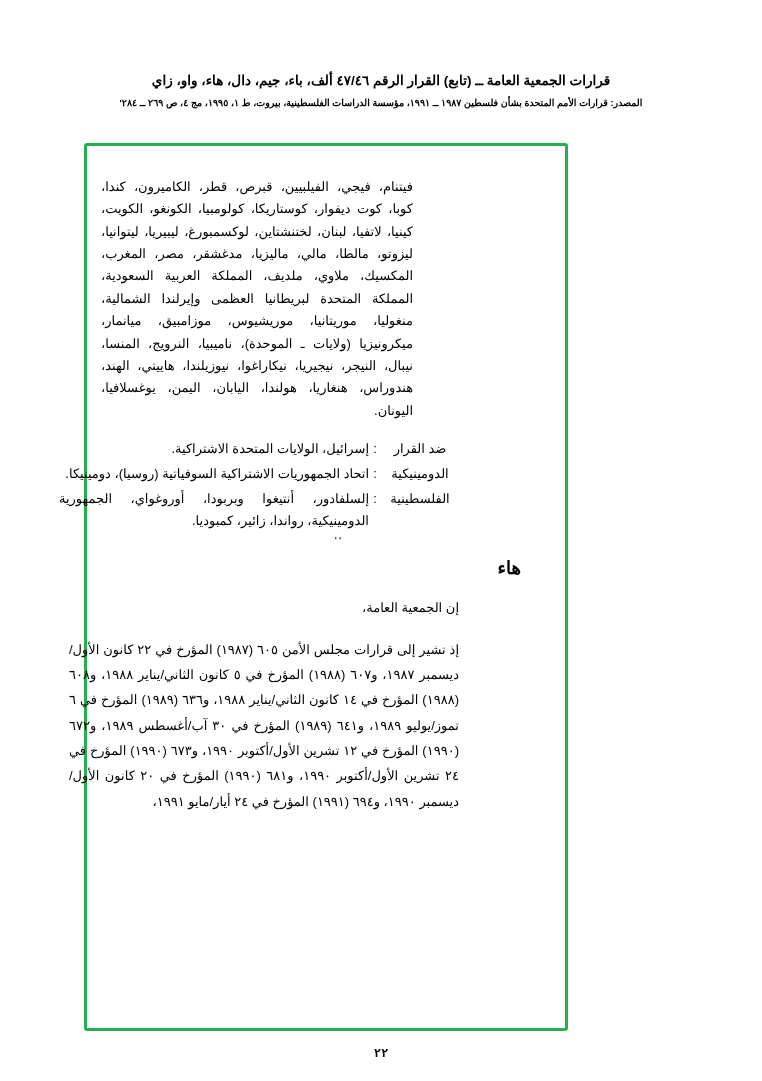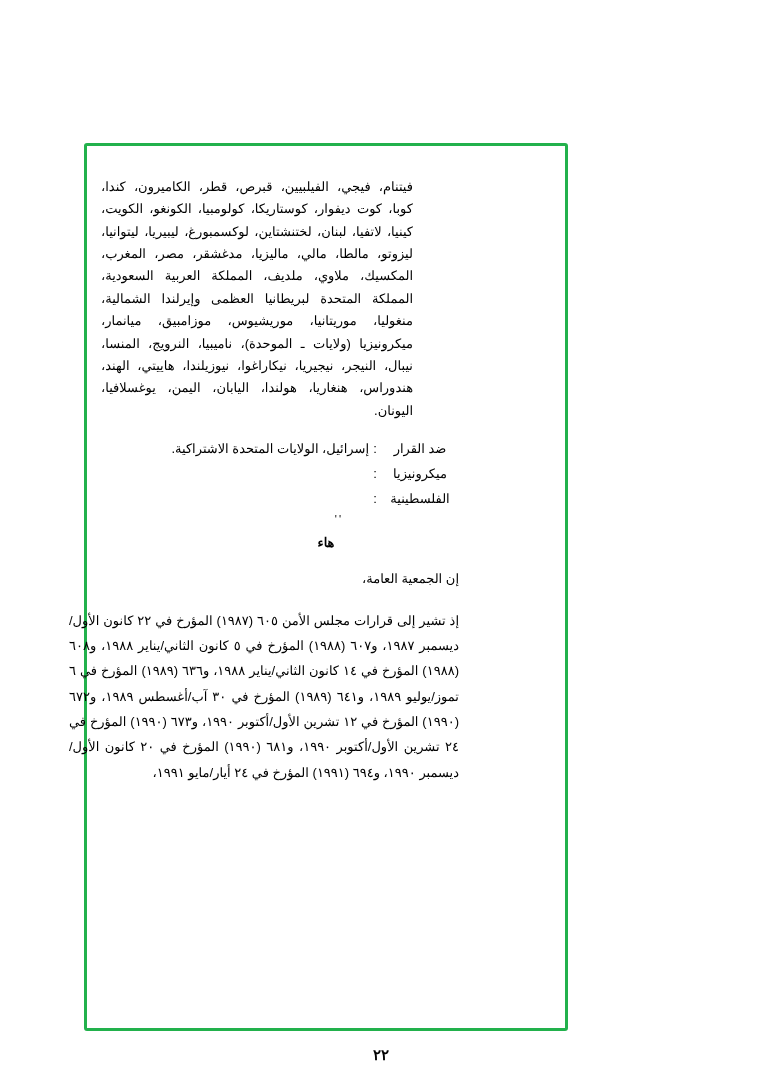--- a/index.html
+++ b/index.html
@@ -92,22 +92,22 @@
     flex: 1 1 auto;
     text-align: justify;
   }
   .tiny-mark {
     margin-top: 2px;
     margin-right: 178px;
     font-size: 11px;
     letter-spacing: 2px;
   }
   .section-letter {
-    text-align: center;
-    font-size: 13px;
+    text-align: right;
+    font-size: 18px;
     font-weight: bold;
     margin-top: 10px;
     margin-bottom: 14px;
   }
   .body-block {
     margin-right: 62px;
     width: 390px;
     font-size: 13px;
     line-height: 1.95;
     text-align: justify;
@@ -120,51 +120,58 @@
   }
   .bold-start {
     font-weight: bold;
   }
   .page-number {
     position: absolute;
     left: 0;
     right: 0;
     top: 1046px;
     text-align: center;
-    font-size: 15px;
+    font-size: 12px;
     font-weight: bold;
+    font-family: Liberation Mono, monospace;
   }
 </style>
 </head>
 <body>
 
 <div class="page">
 
+  <div class="header">
+    <div class="header-title">قرارات الجمعية العامة ــ (تابع) القرار الرقم ٤٧/٤٦ ألف، باء، جيم، دال، هاء، واو، زاي</div>
+    <div class="header-source">المصدر: قرارات الأمم المتحدة بشأن فلسطين ١٩٨٧ ــ ١٩٩١، مؤسسة الدراسات الفلسطينية، بيروت، ط ١، ١٩٩٥، مج ٤، ص ٢٦٩ ــ ٢٨٤'</div>
+  </div>
 
   <div class="frame">
     <div class="frame-inner">
 
       <div class="country-block">فيتنام، فيجي، الفيلبيين، قبرص، قطر، الكاميرون، كندا، كوبا، كوت ديفوار، كوستاريكا، كولومبيا، الكونغو، الكويت، كينيا، لاتفيا، لبنان، لختنشتاين، لوكسمبورغ، ليبيريا، ليتوانيا، ليزوتو، مالطا، مالي، ماليزيا، مدغشقر، مصر، المغرب، المكسيك، ملاوي، ملديف، المملكة العربية السعودية، المملكة المتحدة لبريطانيا العظمى وإيرلندا الشمالية، منغوليا، موريتانيا، موريشيوس، موزامبيق، ميانمار، ميكرونيزيا (ولايات ـ الموحدة)، ناميبيا، النرويج، المنسا، نيبال، النيجر، نيجيريا، نيكاراغوا، نيوزيلندا، هاييتي، الهند، هندوراس، هنغاريا، هولندا، اليابان، اليمن، يوغسلافيا، اليونان.</div>
 
       <div class="vote-rows">
 
         <div class="vote-row">
           <div class="vote-label">ضد القرار</div>
           <div class="vote-colon">:</div>
           <div class="vote-value">إسرائيل، الولايات المتحدة الاشتراكية.</div>
         </div>
 
         <div class="vote-row">
-          <div class="vote-label">ميكرونيزيا</div>
+          <div class="vote-label">الدومينيكية</div>
           <div class="vote-colon">:</div>
+          <div class="vote-value">اتحاد الجمهوريات الاشتراكية السوفياتية (روسيا)، دومينيكا.</div>
         </div>
 
         <div class="vote-row">
           <div class="vote-label">الفلسطينية</div>
           <div class="vote-colon">:</div>
+          <div class="vote-value">إلسلفادور، أنتيغوا وبربودا، أوروغواي، الجمهورية الدومينيكية، رواندا، زائير، كمبوديا.</div>
         </div>
 
       </div>
 
       <div class="tiny-mark">''</div>
 
       <div class="section-letter">هاء</div>
 
       <div class="body-block">
         <p class="body-lead">إن الجمعية العامة،</p>

